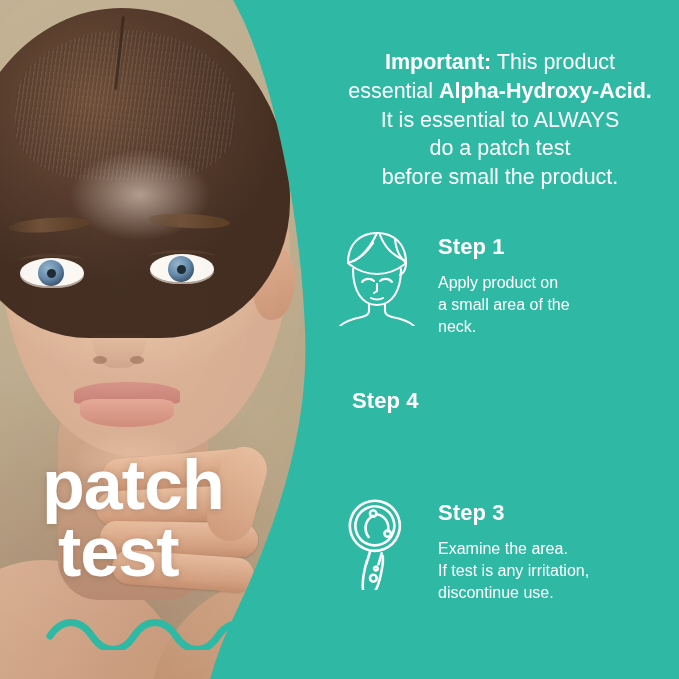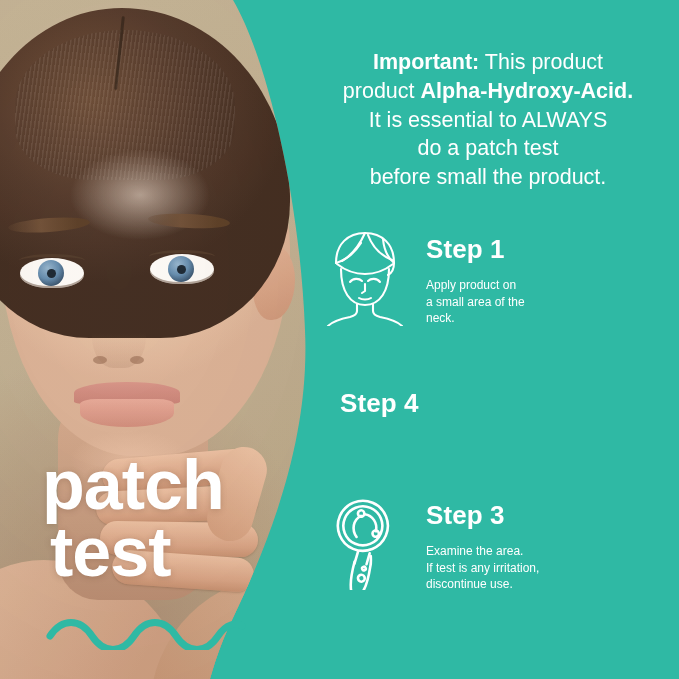--- a/index.html
+++ b/index.html
@@ -233,31 +233,31 @@
     left: 42px; top: 452px;
     z-index: 6;
     color: #ffffff;
     font-weight: 700;
     font-size: 70px;
     line-height: 0.96;
     letter-spacing: -1px;
     white-space: pre;
     text-shadow: 0 1px 6px rgba(90,60,40,0.25);
   }
-  #wordmark .line2 { display: block; margin-left: 8px; }
+  #wordmark .line2 { display: block; margin-left: 16px; }
   #squiggle {
     position: absolute;
     left: 46px; top: 616px;
     z-index: 6;
   }
 
   
   #content {
     position: absolute;
-    left: 306px; top: 0;
+    left: 318px; top: 0;
     width: 361px; height: 604px;
     z-index: 4;
   }
   #headline {
     position: absolute;
     left: 8px; top: 48px;
     width: 348px;
     color: #ffffff;
     font-size: 21.5px;
     font-weight: 700;
@@ -282,28 +282,28 @@
     width: 86px;
     padding-top: 2px;
   }
   .step-body {
     flex: 1 1 auto;
     padding-left: 16px;
     padding-top: 6px;
   }
   .step-title {
     color: #ffffff;
-    font-size: 26px;
+    font-size: 22px;
     font-weight: 700;
     margin-bottom: 12px;
     letter-spacing: 0.1px;
   }
   .step-desc {
     color: #ffffff;
-    font-size: 12px;
+    font-size: 16px;
     font-weight: 400;
     line-height: 1.38;
     white-space: pre-line;
   }
 </style>
 </head>
 <body>
 
 <div id="poster">
 
@@ -358,21 +358,21 @@
   <div id="wordmark"><span>patch</span><span class="line2">test</span></div>
 
   <svg id="squiggle" width="200" height="34" viewBox="0 0 200 34">
     <path d="M4,20 C16,2 34,2 46,20 C58,38 76,38 88,20 C100,2 118,2 130,20 C142,38 160,38 172,20 C180,8 190,6 196,10" fill="none" stroke="#2FB9A4" stroke-width="7" stroke-linecap="round"></path>
   </svg>
 
   <div id="content">
 
     <div id="headline">
       <span>Important:</span><span class="thin"> This product</span><br>
-      <span class="thin">product </span><span>Alpha-Hydroxy-Acid.</span><br>
+      <span class="thin">essential </span><span>Alpha-Hydroxy-Acid.</span><br>
       <span class="thin">It is essential to ALWAYS</span><br>
       <span class="thin">do a patch test</span><br>
       <span class="thin">before small the product.</span>
     </div>
 
     <div class="step" id="step-1">
       <div class="step-icon">
         <svg width="82" height="96" viewBox="0 0 82 96" fill="none" stroke="#ffffff" stroke-width="2.1" stroke-linecap="round" stroke-linejoin="round">
 
           <path d="M12,33 C12,14 24,3 41,3 C58,3 70,14 70,33 C70,39 68,43 64,45"></path>

